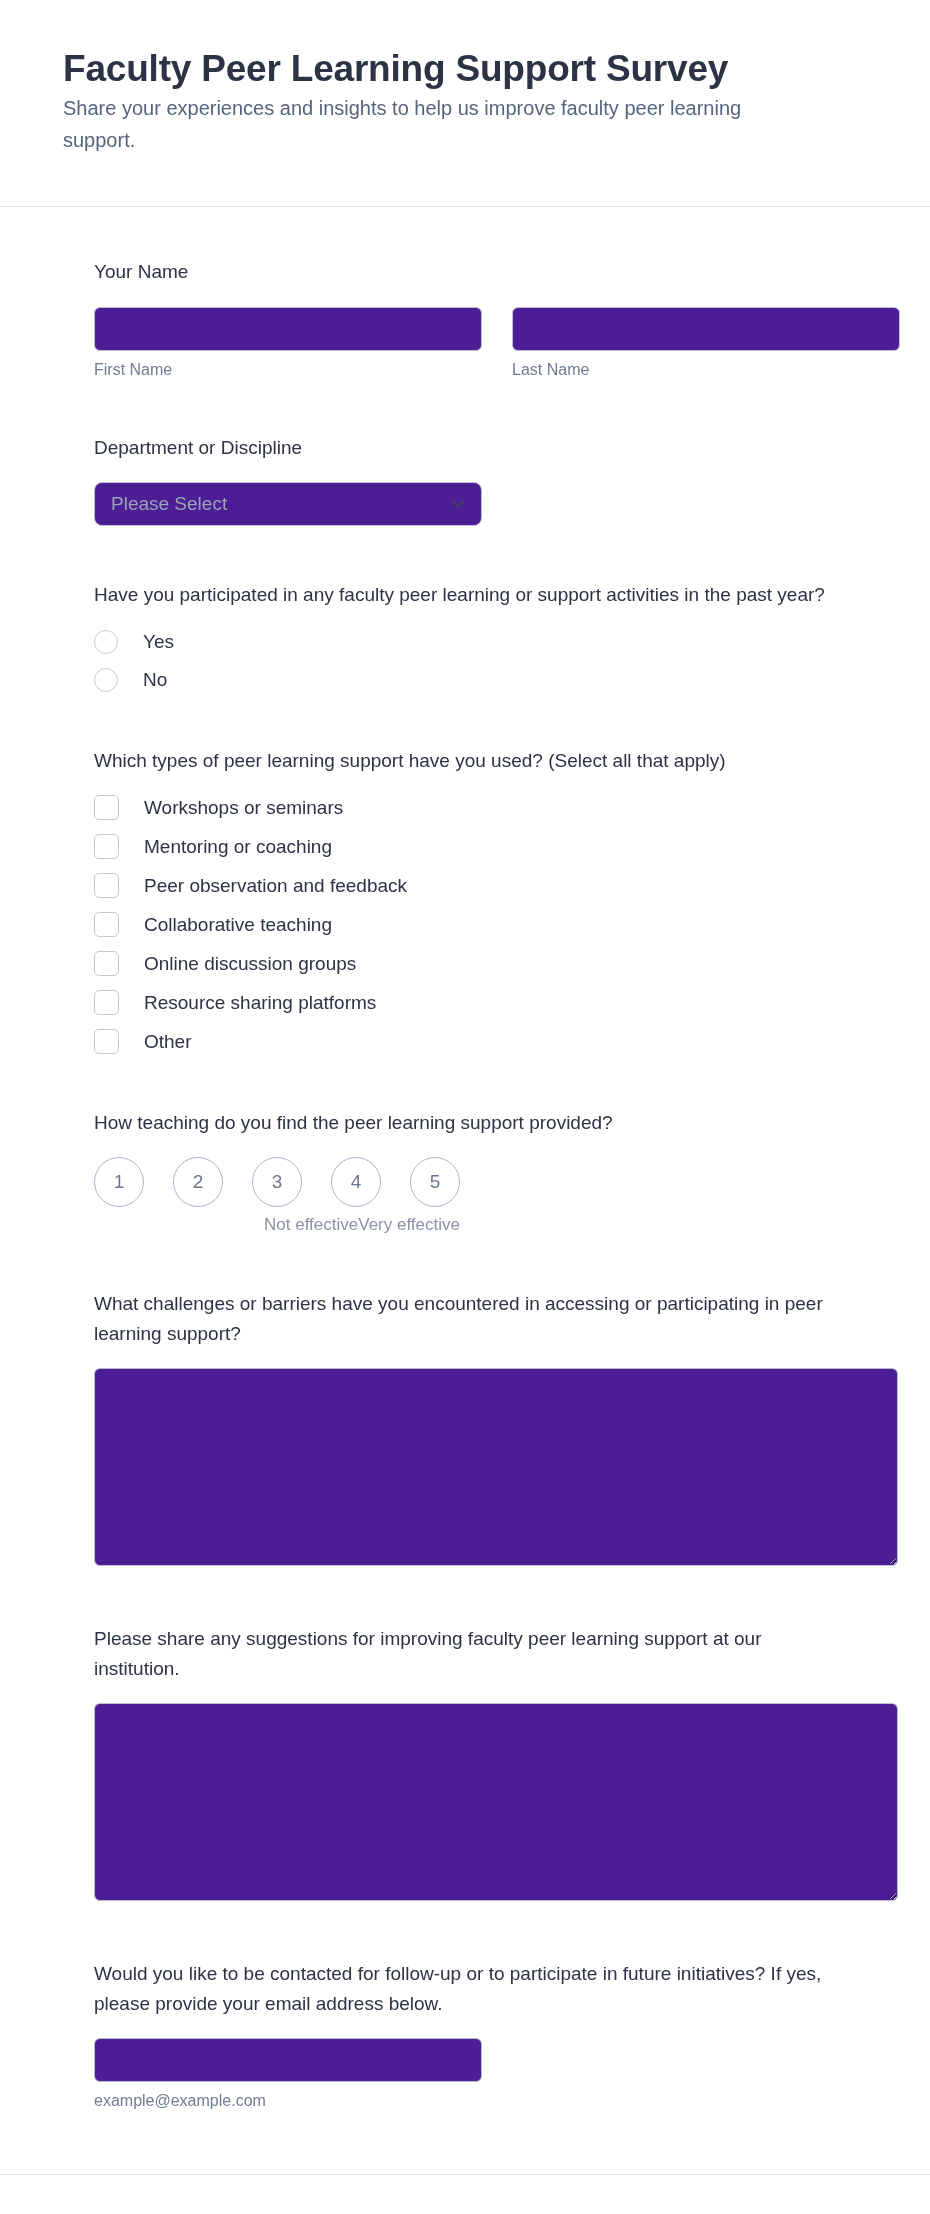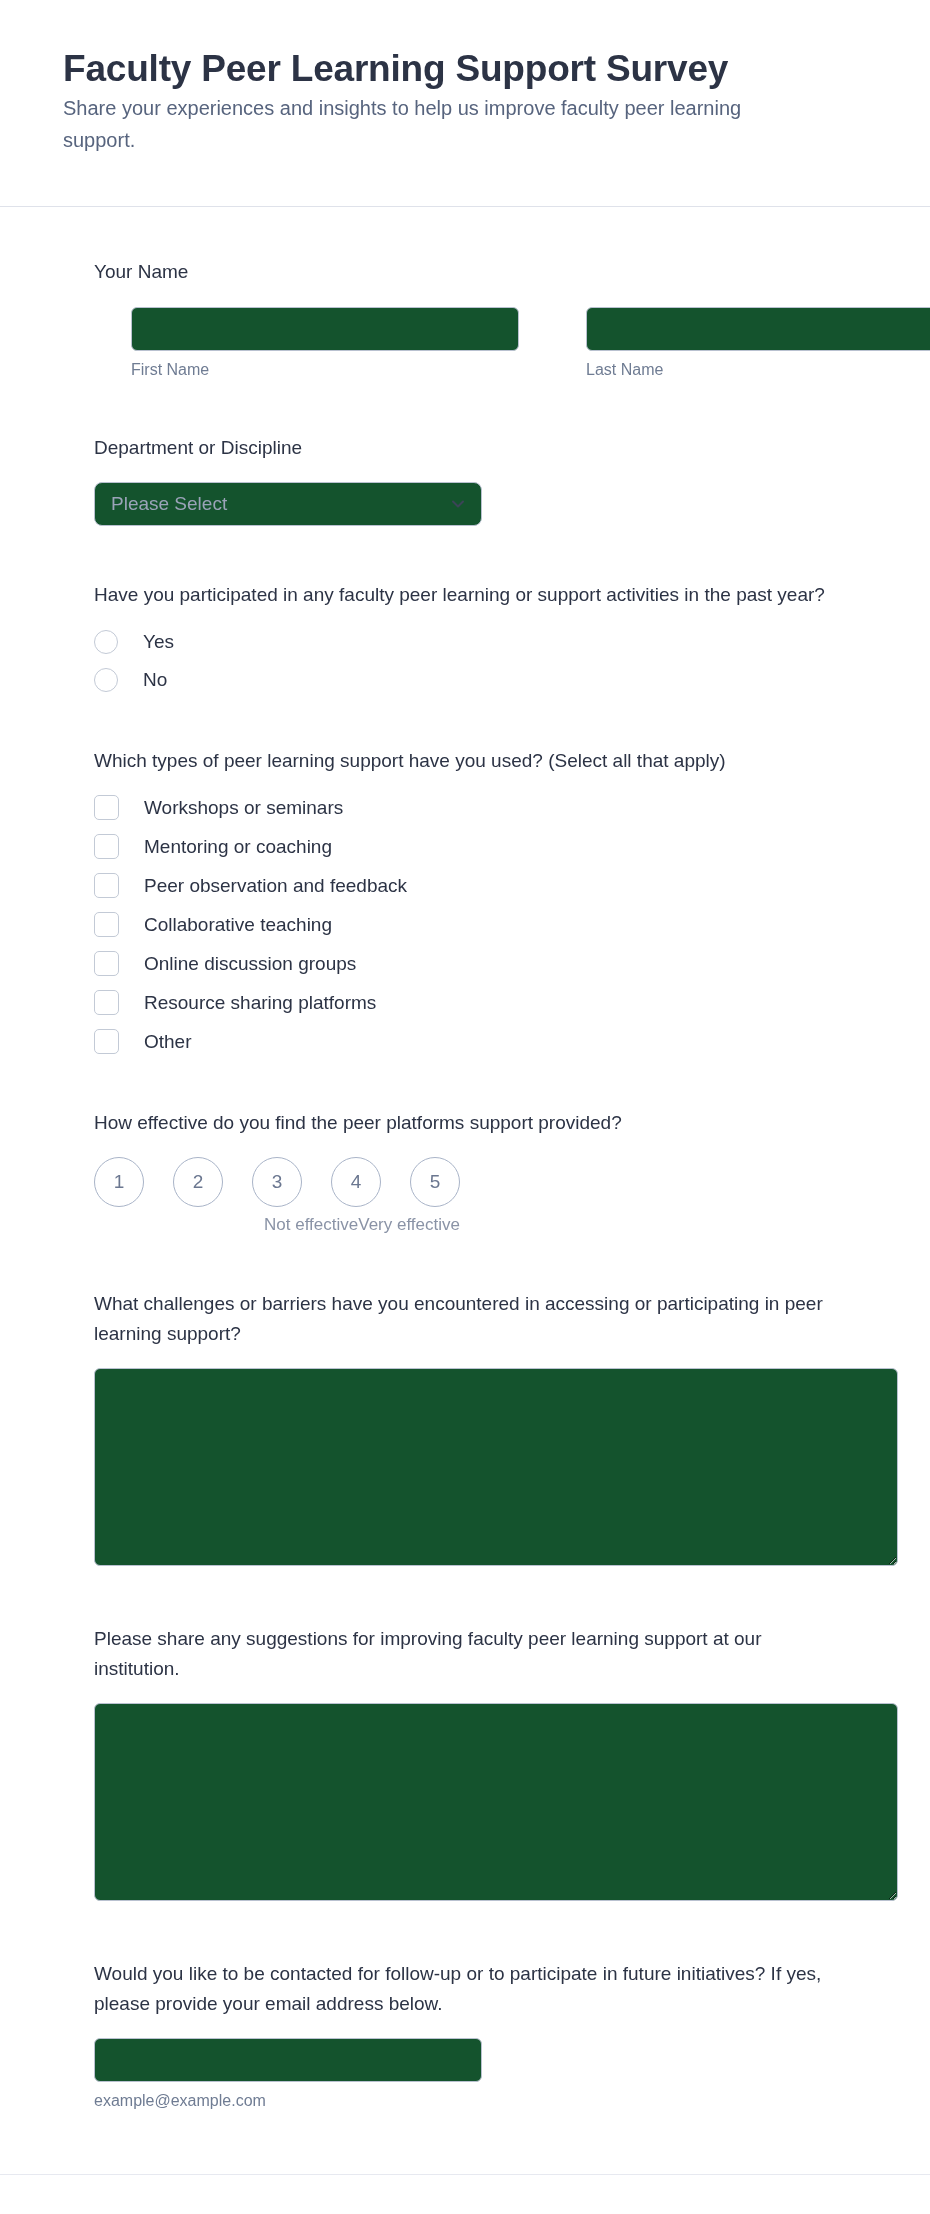--- a/index.html
+++ b/index.html
@@ -54,33 +54,33 @@
   }
   .sub-label {
     font-size: 16px;
     color: #6f7c93;
     margin-top: 10px;
   }
   
   .text-input, .dropdown, .textarea {
     border: 1px solid #b9c1d0;
     border-radius: 6px;
-    background: #14532d;
+    background: #4c1d95;
     font-family: "Liberation Sans", sans-serif;
     font-size: 19px;
     color: #2c3345;
   }
   .text-input {
     height: 44px;
     width: 388px;
     padding: 0 14px;
     outline: none;
   }
   .name-row { display: flex; gap: 30px; }
-  .name-col { display: flex; flex-direction: column; margin-left: 37px; }
+  .name-col { display: flex; flex-direction: column; }
   
   .dropdown {
     width: 388px;
     height: 44px;
     border-radius: 8px;
     display: flex;
     align-items: center;
     justify-content: space-between;
     padding: 0 14px 0 16px;
     cursor: pointer;
@@ -239,21 +239,21 @@
         <span class="checkbox-square"></span>
         <span class="option-label">Resource sharing platforms</span>
       </div>
       <div class="option-row">
         <span class="checkbox-square"></span>
         <span class="option-label">Other</span>
       </div>
     </div>
 
     <div class="question">
-      <div class="q-label">How effective do you find the peer platforms support provided?</div>
+      <div class="q-label">How teaching do you find the peer learning support provided?</div>
       <div class="scale-row">
         <div class="scale-circle">1</div>
         <div class="scale-circle">2</div>
         <div class="scale-circle">3</div>
         <div class="scale-circle">4</div>
         <div class="scale-circle">5</div>
       </div>
       <div class="scale-labels">
         <span>Not effective</span>
         <span>Very effective</span>

